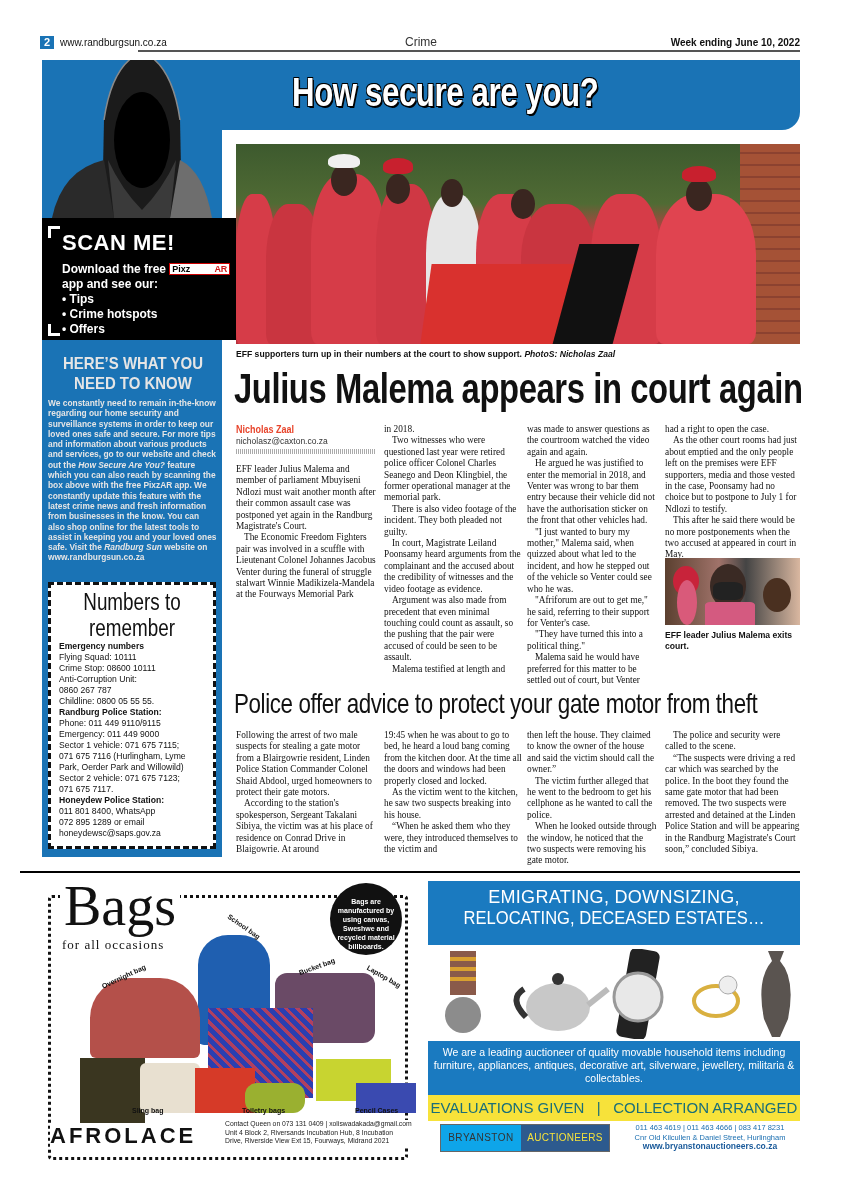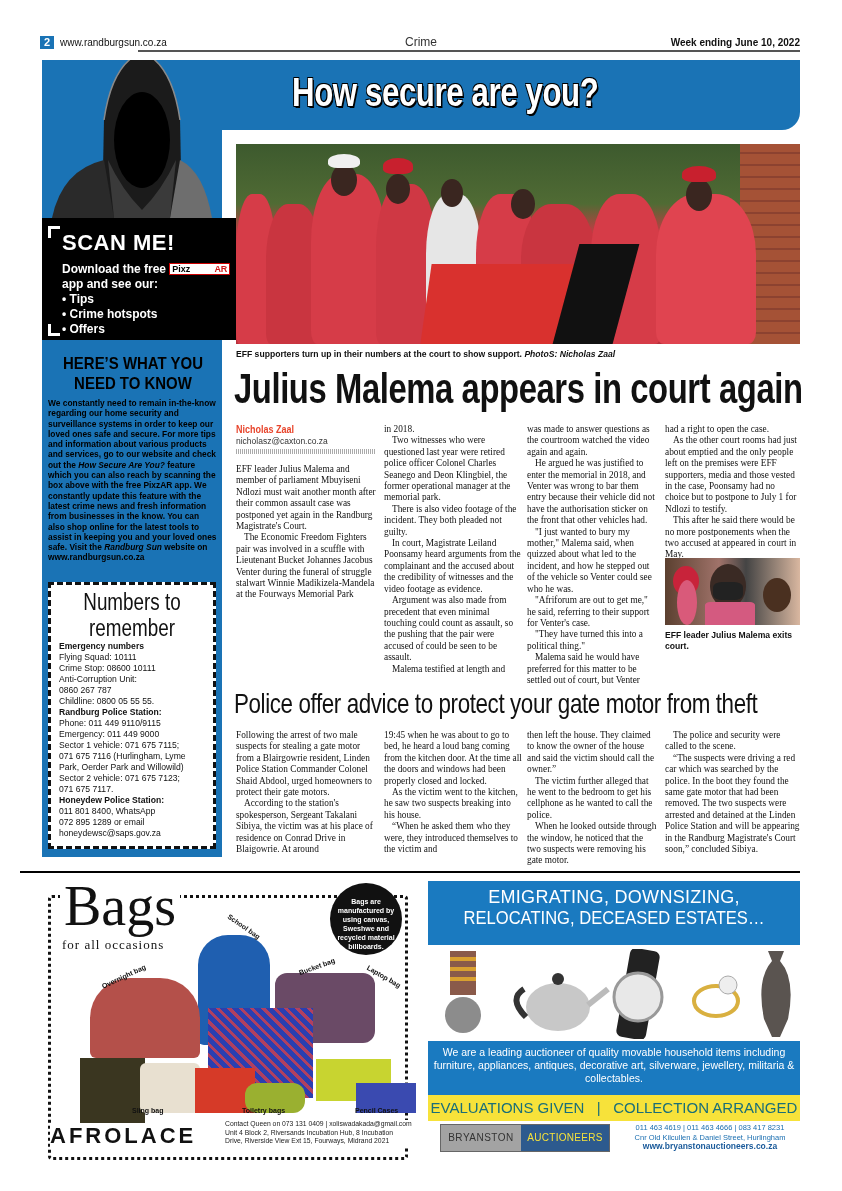--- a/index.html
+++ b/index.html
@@ -21,21 +21,21 @@
   .scan { position: absolute; left: 0; top: 158px; width: 216px; height: 122px; background: #000; color: #fff; font-family: "Liberation Sans", sans-serif; }
   .scan .corner { position: absolute; width: 12px; height: 12px; border-color: #fff; border-style: solid; }
   .scan .c-tl { left: 6px; top: 8px; border-width: 3px 0 0 3px; }
   .scan .c-tr { right: 6px; top: 8px; border-width: 3px 3px 0 0; }
   .scan .c-bl { left: 6px; bottom: 4px; border-width: 0 0 3px 3px; }
   .scan .c-br { right: 6px; bottom: 4px; border-width: 0 3px 3px 0; }
   .scan .title { position: absolute; left: 20px; top: 12px; font: bold 22px "Liberation Sans", sans-serif; letter-spacing: 0.5px; }
   .scan .lines { position: absolute; left: 20px; top: 44px; font: bold 12px "Liberation Sans", sans-serif; line-height: 15px; }
   .scan .pixz { display: inline-block; background: #fff; color: #000; font-size: 9px; padding: 0 2px; border: 1px solid #c00; line-height: 10px; vertical-align: 1px; }
   .scan .pixz b { color: #d01818; margin-left: 24px; }
-  .know { position: absolute; left: 6px; top: 294px; width: 170px; color: #000000; }
+  .know { position: absolute; left: 6px; top: 294px; width: 170px; color: #e5e5e5; }
   .know .h { font: bold 17px "Liberation Sans Narrow", "Liberation Sans", sans-serif; text-align: center; line-height: 20px; transform: scaleX(0.88); }
   .know .p { margin-top: 4px; font: bold 8.4px "Liberation Sans", sans-serif; line-height: 10.3px; }
   .nums { position: absolute; left: 6px; top: 522px; width: 168px; height: 267px; background: #fff; border: 3px dashed #111; padding: 4px 8px; font-family: "Liberation Sans", sans-serif; }
   .nums .h { font: 23px "Liberation Sans", sans-serif; text-align: center; line-height: 26px; transform: scaleX(0.82); }
   .nums .l { font-size: 8.6px; line-height: 11px; }
   .nums .b { font-weight: bold; }
 
   
   .banner { position: absolute; left: 222px; top: 60px; width: 578px; height: 70px; background: #1a73b5; border-radius: 0 0 18px 0; }
   .banner .t { position: absolute; left: 70px; top: 10px; font: bold 40px "Liberation Sans", sans-serif; color: #fff; letter-spacing: -0.5px;
@@ -85,21 +85,21 @@
   .bags .contact { position: absolute; left: 205px; top: 247px; font: 6.8px "Liberation Sans", sans-serif; line-height: 8.5px; color: #222; background: #fff; }
 
   .bry { position: absolute; left: 424px; top: 877px; width: 376px; height: 290px; font-family: "Liberation Sans", sans-serif; }
   .bry .top { position: absolute; left: 4px; top: 4px; width: 372px; height: 64px; background: #1a7ac0; color: #fff; text-align: center; padding-top: 6px; }
   .bry .top .l1 { font: 18px "Liberation Sans", sans-serif; letter-spacing: 0.3px; }
   .bry .top .l2 { font: 18px "Liberation Sans", sans-serif; transform: scaleX(0.92); }
   .bry .items { position: absolute; left: 4px; top: 72px; width: 372px; height: 90px; }
   .bry .mid { position: absolute; left: 4px; top: 164px; width: 372px; height: 54px; background: #1a7ac0; color: #fff; text-align: center; font-size: 10.5px; line-height: 13px; padding-top: 5px; }
   .bry .yel { position: absolute; left: 4px; top: 218px; width: 372px; height: 26px; background: #f7e23a; color: #1a6e78; text-align: center; font: 15px "Liberation Sans", sans-serif; line-height: 26px; }
   .bry .logobox { position: absolute; left: 16px; top: 247px; width: 170px; height: 28px; border: 1px solid #666; display: flex; }
-  .bry .logobox .a { background: #a3a3a3; color: #333; font-size: 10px; width: 80px; text-align: center; line-height: 26px; letter-spacing: 0.5px; }
+  .bry .logobox .a { background: #0ea5e9; color: #333; font-size: 10px; width: 80px; text-align: center; line-height: 26px; letter-spacing: 0.5px; }
   .bry .logobox .b { background: #2d5a8e; color: #f7e23a; font-size: 10px; flex: 1; text-align: center; line-height: 26px; letter-spacing: 0.3px; }
   .bry .addr { position: absolute; left: 196px; top: 246px; width: 180px; text-align: center; color: #1a6eb0; font-size: 7.5px; line-height: 9.5px; }
   .bry .addr .w { font-weight: bold; font-size: 8.5px; color: #1a5a9a; }
 </style>
 </head>
 <body>
 
 <div class="hdr">
   <div class="pgnum">2</div>
   <div class="url">www.randburgsun.co.za</div>
@@ -192,21 +192,21 @@
 <div class="cap1"><span>EFF supporters turn up in their numbers at the court to show support.</span> <i>PhotoS: Nicholas Zaal</i></div>
 
 <div class="head1">Julius Malema appears in court again</div>
 <div class="byline">
   <div class="n">Nicholas Zaal</div>
   <div class="e">nicholasz@caxton.co.za</div>
   <div class="rule"></div>
 </div>
 <div class="col" id="a1c1" style="left:236px;top:464px;width:140px;">
     <p class="ni">EFF leader Julius Malema and member of parliament Mbuyiseni Ndlozi must wait another month after their common assault case was postponed yet again in the Randburg Magistrate's Court.</p>
-    <p>The Economic Freedom Fighters pair was involved in a scuffle with Lieutenant Bucket Johannes Jacobus Venter during the funeral of struggle stalwart Winnie Madikizela-Mandela at the Fourways Memorial Park</p>
+    <p>The Economic Freedom Fighters pair was involved in a scuffle with Lieutenant Colonel Johannes Jacobus Venter during the funeral of struggle stalwart Winnie Madikizela-Mandela at the Fourways Memorial Park</p>
   </div>
 <div class="col" id="a1c2" style="left:384px;top:424px;width:138px;">
     <p class="ni">in 2018.</p>
     <p>Two witnesses who were questioned last year were retired police officer Colonel Charles Seanego and Deon Klingbiel, the former operational manager at the memorial park.</p>
     <p>There is also video footage of the incident. They both pleaded not guilty.</p>
     <p>In court, Magistrate Leiland Poonsamy heard arguments from the complainant and the accused about the credibility of witnesses and the video footage as evidence.</p>
     <p>Argument was also made from precedent that even minimal touching could count as assault, so the pushing that the pair were accused of could be seen to be assault.</p>
     <p>Malema testified at length and</p>
   </div>
 <div class="col" id="a1c3" style="left:527px;top:424px;width:132px;">

